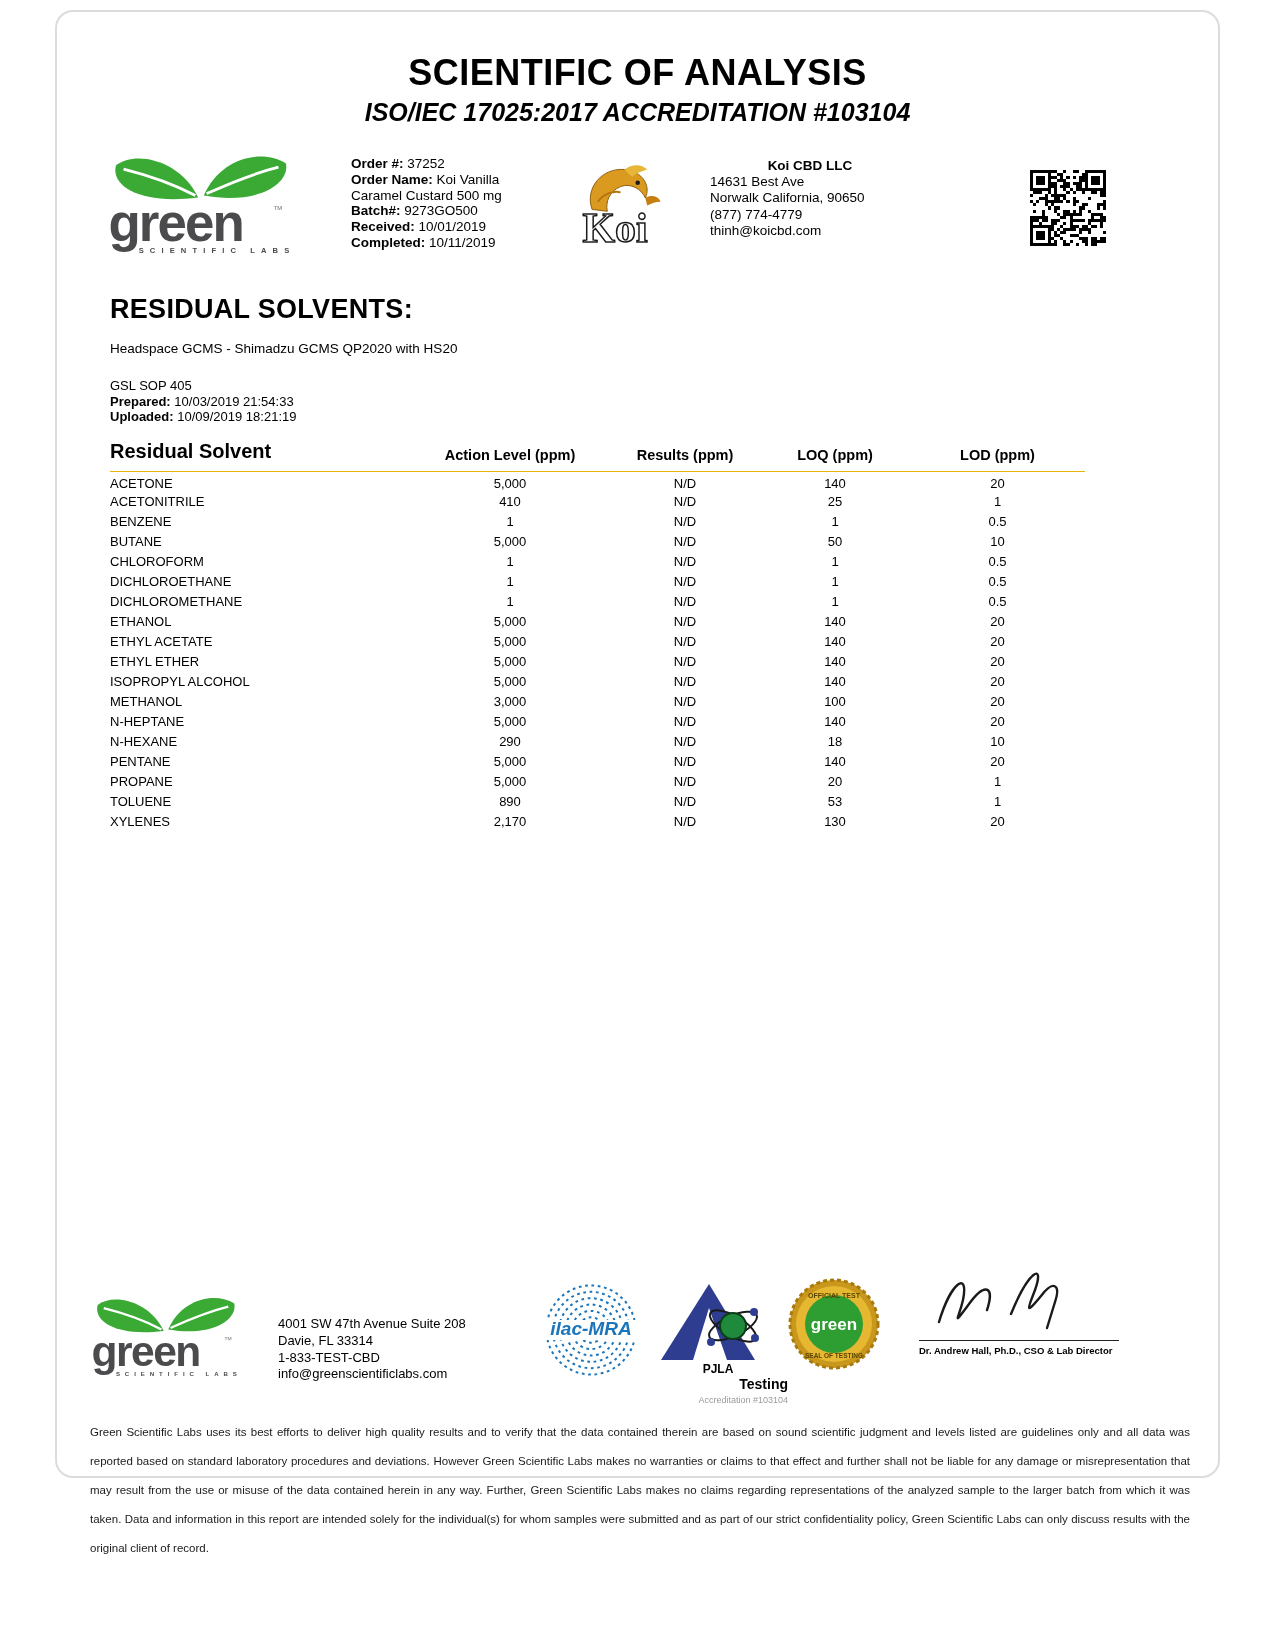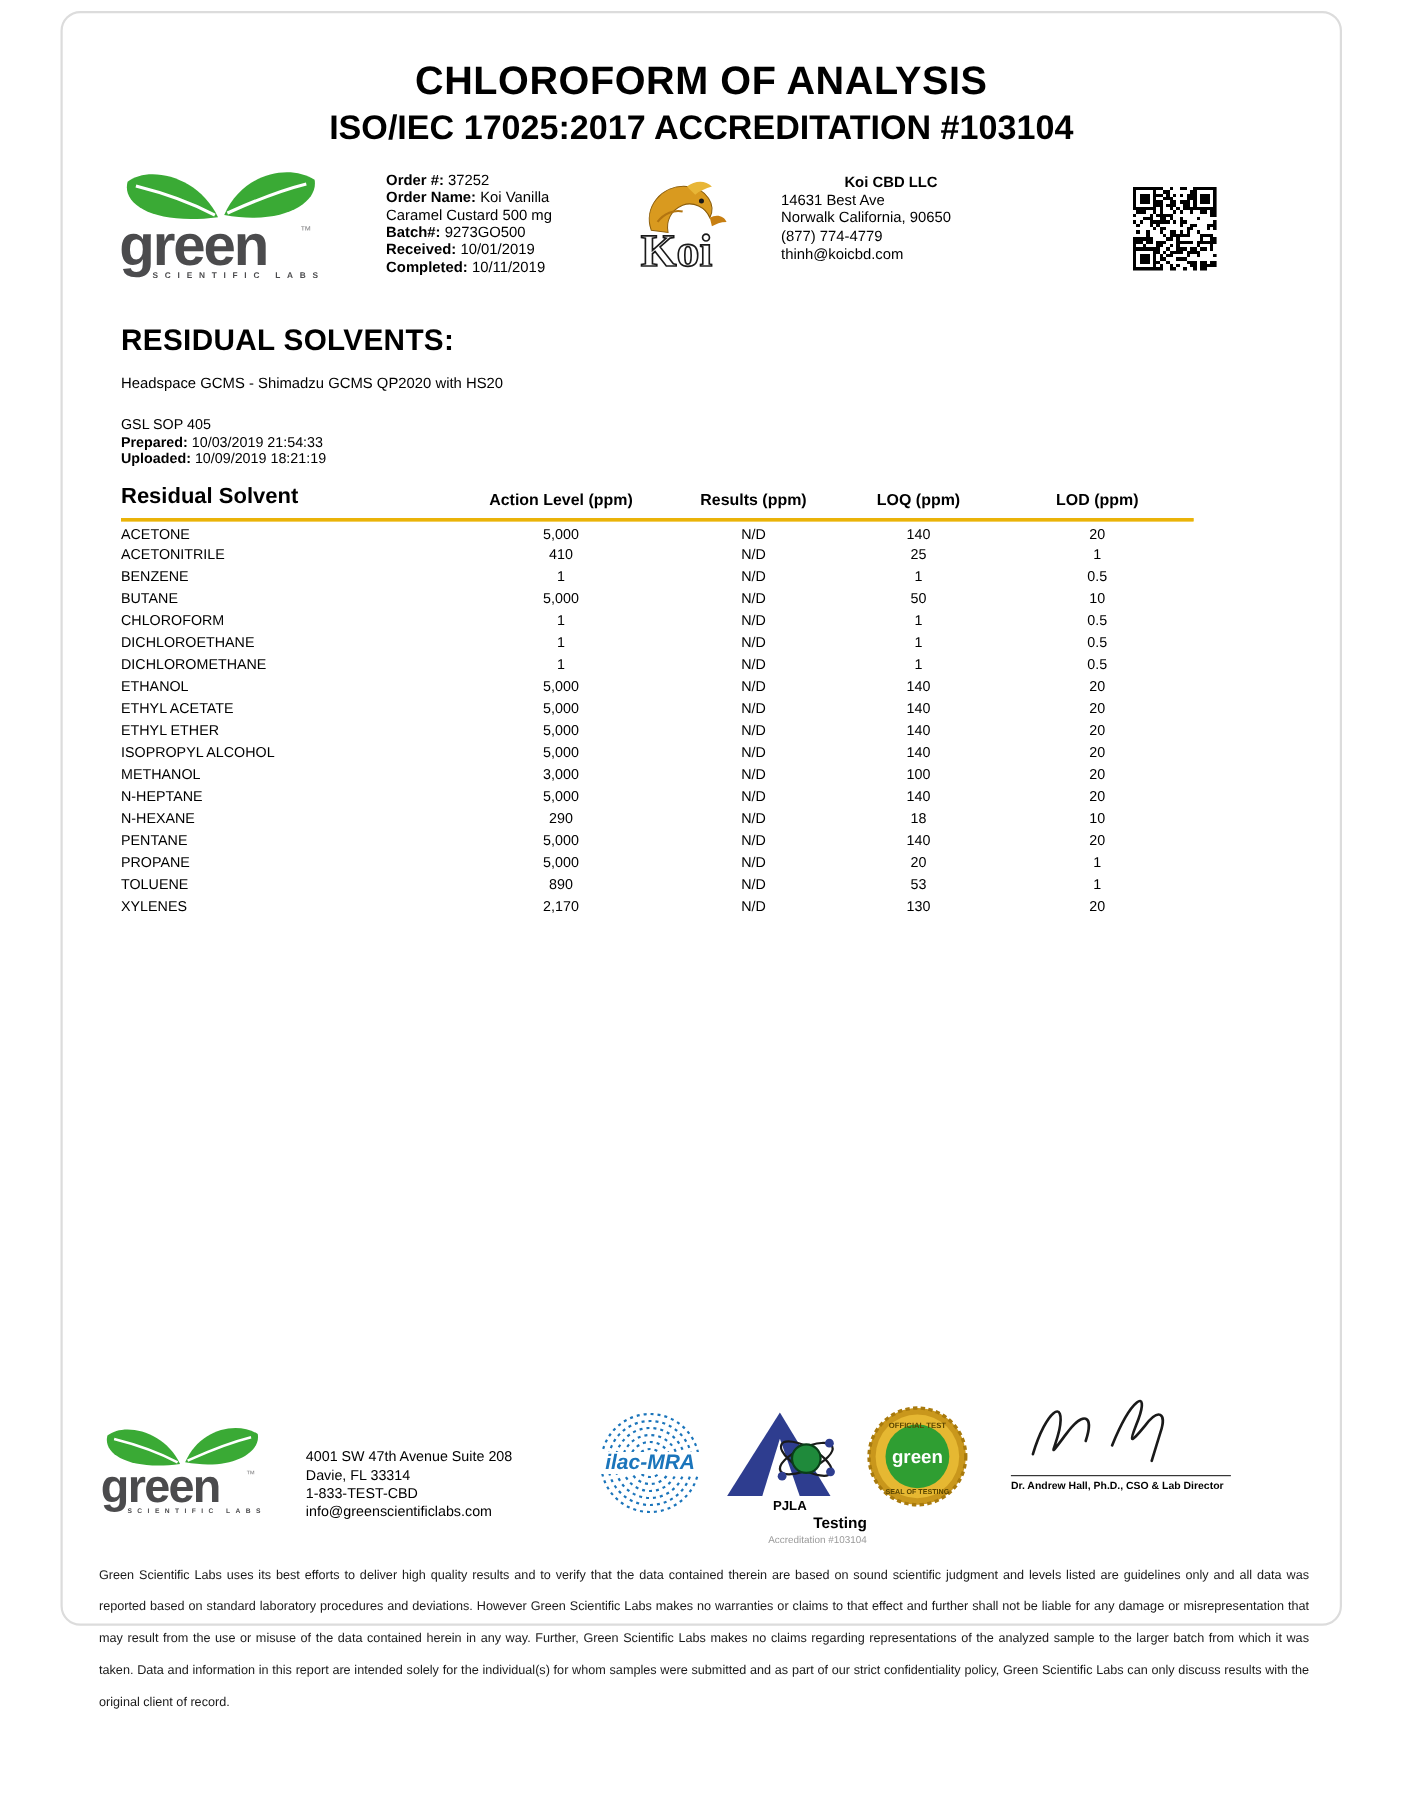--- a/index.html
+++ b/index.html
@@ -9,41 +9,41 @@
     font-family:"Liberation Sans", sans-serif; color:#000; overflow:hidden;
   }
   .abs { position:absolute; }
   .page-border {
     position:absolute; left:55px; top:10px; width:1165px; height:1468px;
     border:2px solid #dcdcdc; border-radius:18px;
   }
   
   .title-block { left:0; top:52px; width:1275px; text-align:center; }
   .coa-title { font-size:36px; font-weight:bold; letter-spacing:0.5px; }
-  .coa-subtitle { font-size:31px; font-weight:bold; margin-top:4px; }
+  .coa-subtitle { font-size:25px; font-weight:bold; margin-top:4px;font-style:italic; }
   .order-block { left:312px; top:156px; width:160px; font-size:13.5px; line-height:15.8px;margin-left:39px; }
   .order-block b { font-weight:bold; }
   .client-block { left:710px; top:158px; width:200px; font-size:13.5px; line-height:16.2px; }
   .client-block .client-name { font-weight:bold;text-align:center; }
   
   .section-heading { left:110px; top:294px; font-size:27px; font-weight:bold; letter-spacing:0.3px; }
   .method-line { left:110px; top:341px; font-size:13.5px; }
   .sop-block { left:110px; top:378px; font-size:13px; line-height:15.6px; }
   .sop-block b { font-weight:bold; }
   
   .table-wrap { left:110px; top:440px; width:975px; }
   table.solvent-table { width:100%; border-collapse:collapse; }
   table.solvent-table col.c1 { width:300px; }
   table.solvent-table col.c2 { width:200px; }
   table.solvent-table col.c3 { width:150px; }
   table.solvent-table col.c4 { width:150px; }
   table.solvent-table col.c5 { width:175px; }
   table.solvent-table th {
     font-weight:bold; text-align:center; padding:0 0 8px 0;
-    border-bottom:3px solid #eab308; font-size:14.5px; vertical-align:bottom;
+    border-bottom:1px solid #eab308; font-size:14.5px; vertical-align:bottom;
   }
   table.solvent-table th.first { text-align:left; font-size:20px; }
   table.solvent-table td {
     font-size:13px; height:20px; text-align:center; padding:0; vertical-align:middle;
   }
   table.solvent-table td:first-child { text-align:left; }
   table.solvent-table tbody tr:first-child td { padding-top:4px; }
   
   .addr-block { left:278px; top:1316px; font-size:13px; line-height:16.8px; }
   .pjla-text { left:648px; top:1362px; width:140px; text-align:center; }
@@ -62,21 +62,21 @@
   .gsl-word { font-weight:bold; fill:#4b4b4d; letter-spacing:-2px; }
   .gsl-sub { fill:#4b4b4d; font-weight:bold; }
 </style>
 </head>
 <body>
 
 <div class="page">
   <div class="page-border"></div>
 
   <div class="abs title-block">
-    <div class="coa-title">CHLOROFORM OF ANALYSIS</div>
+    <div class="coa-title">SCIENTIFIC OF ANALYSIS</div>
     <div class="coa-subtitle">ISO/IEC 17025:2017 ACCREDITATION #103104</div>
   </div>
 
   <svg class="abs" style="left:106px; top:154px;" width="190" height="102" viewBox="0 0 200 108">
     <g>
       <path d="M97,46 C78,6 30,-4 10,12 C4,34 36,54 97,46 Z" fill="#3aaa35"></path>
       <path d="M18,16 C50,24 75,34 94,44" stroke="#ffffff" stroke-width="3" fill="none"></path>
       <path d="M103,44 C120,4 165,-6 190,10 C194,32 160,54 103,44 Z" fill="#3aaa35"></path>
       <path d="M182,14 C150,22 124,34 106,42" stroke="#ffffff" stroke-width="3" fill="none"></path>
     </g>

